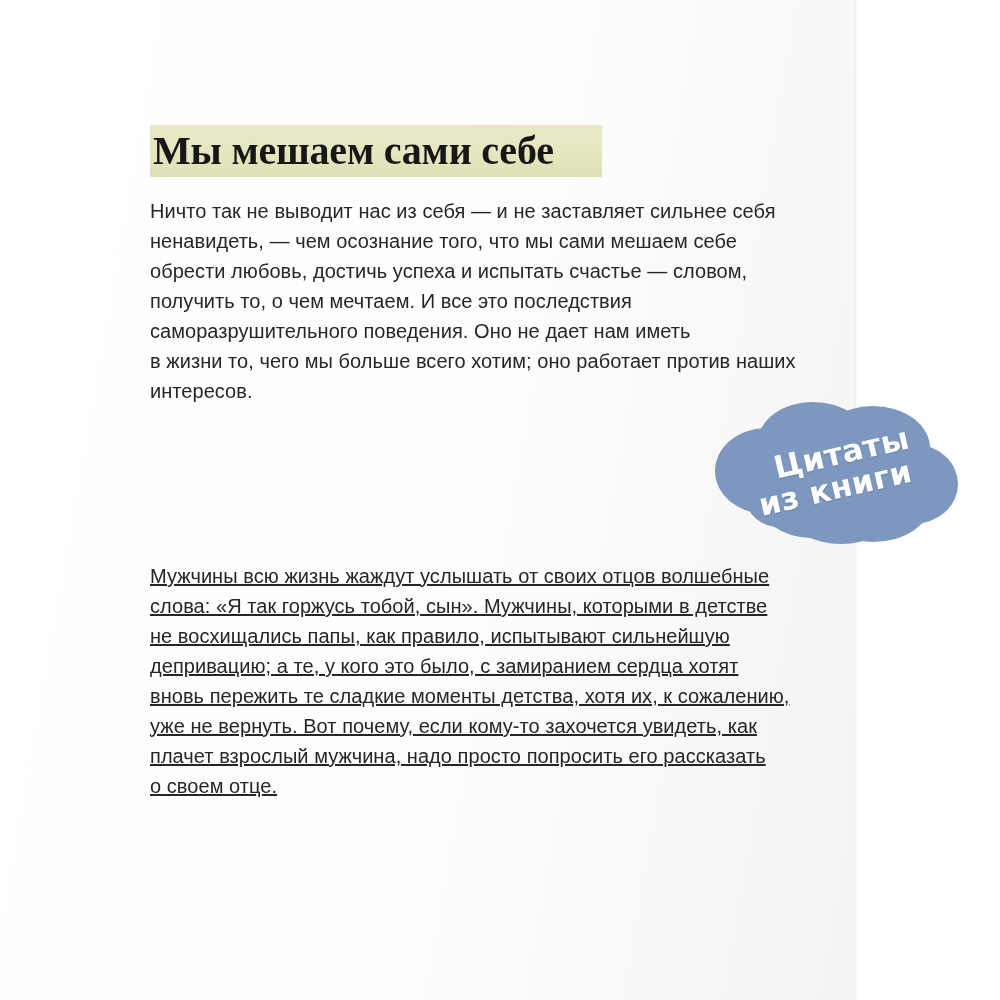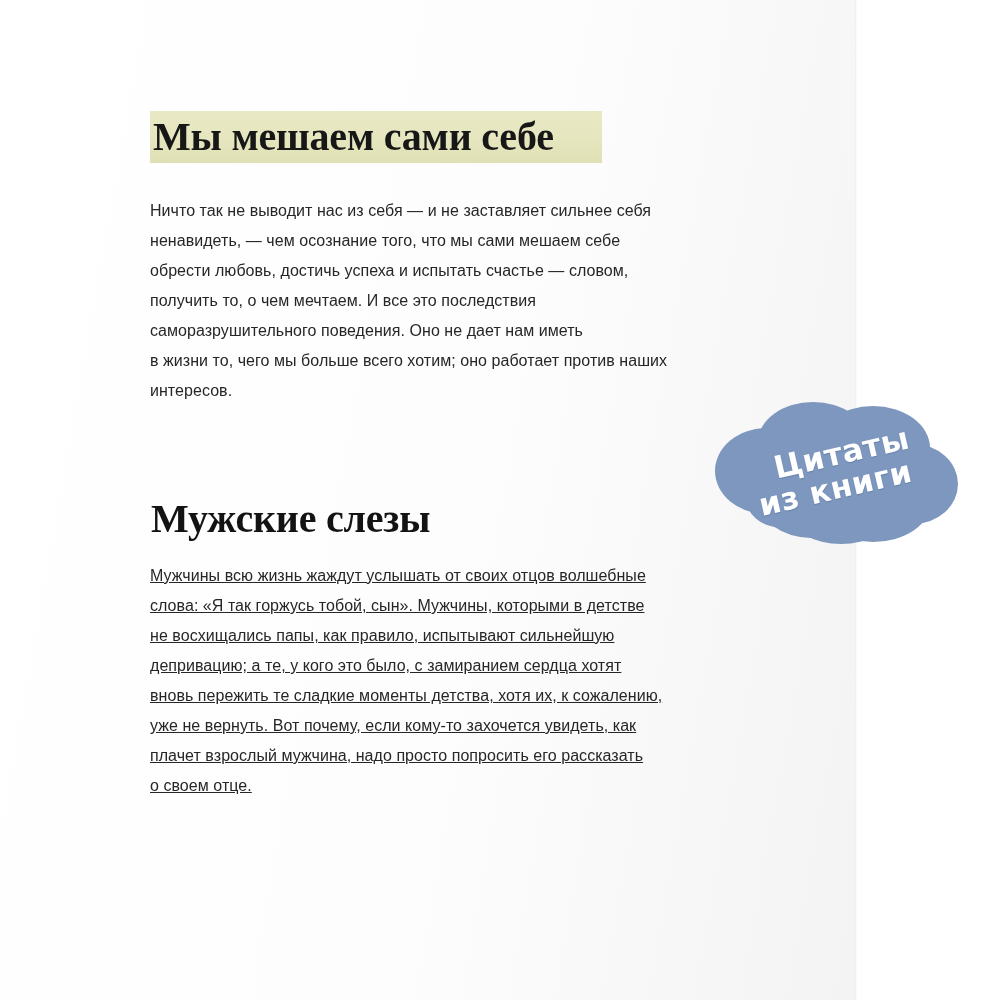--- a/index.html
+++ b/index.html
@@ -56,21 +56,21 @@
     left: 150px;
     top: 0;
     width: 660px;
     height: 1000px;
   }
 
   
   .heading-highlight-wrap {
     position: absolute;
     left: 0;
-    top: 111px;
+    top: 125px;
     width: 452px;
     height: 52px;
     background: linear-gradient(to bottom, #e8e9c4 0%, #e6e7c0 48%, #dfe0b4 100%);
     display: flex;
     align-items: center;
   }
   .heading-1 {
     font-family: "Liberation Serif", "DejaVu Serif", serif;
     font-size: 40px;
     font-weight: 700;
@@ -96,21 +96,21 @@
   }
 
   
   .para {
     position: absolute;
     left: 0;
     margin: 0;
     width: 660px;
     color: #262626;
     font-family: "Liberation Sans", sans-serif;
-    font-size: 16px;
+    font-size: 20px;
     line-height: 30px;
     letter-spacing: 0.05px;
     white-space: pre-line;
   }
   .para-1 { top: 196px; }
   .para-2 { top: 561px; text-decoration: underline; }
 
   
   .cloud-badge {
     position: absolute;
@@ -188,21 +188,20 @@
           <ellipse cx="136" cy="117" rx="50" ry="29"></ellipse>
           <ellipse cx="78" cy="98" rx="38" ry="32"></ellipse>
         </g>
       </svg>
       <div class="cloud-text">
         <span class="cloud-line cloud-line-1">Цитаты</span>
         <span class="cloud-line cloud-line-2">из книги</span>
       </div>
     </div>
 
-    <h2 class="heading-2">Мужские слезы</h2>
 
     <p class="para para-2">Мужчины всю жизнь жаждут услышать от своих отцов волшебные
 слова: «Я так горжусь тобой, сын». Мужчины, которыми в детстве
 не восхищались папы, как правило, испытывают сильнейшую
 депривацию; а те, у кого это было, с замиранием сердца хотят
 вновь пережить те сладкие моменты детства, хотя их, к сожалению,
 уже не вернуть. Вот почему, если кому-то захочется увидеть, как
 плачет взрослый мужчина, надо просто попросить его рассказать
 о своем отце.</p>
 

